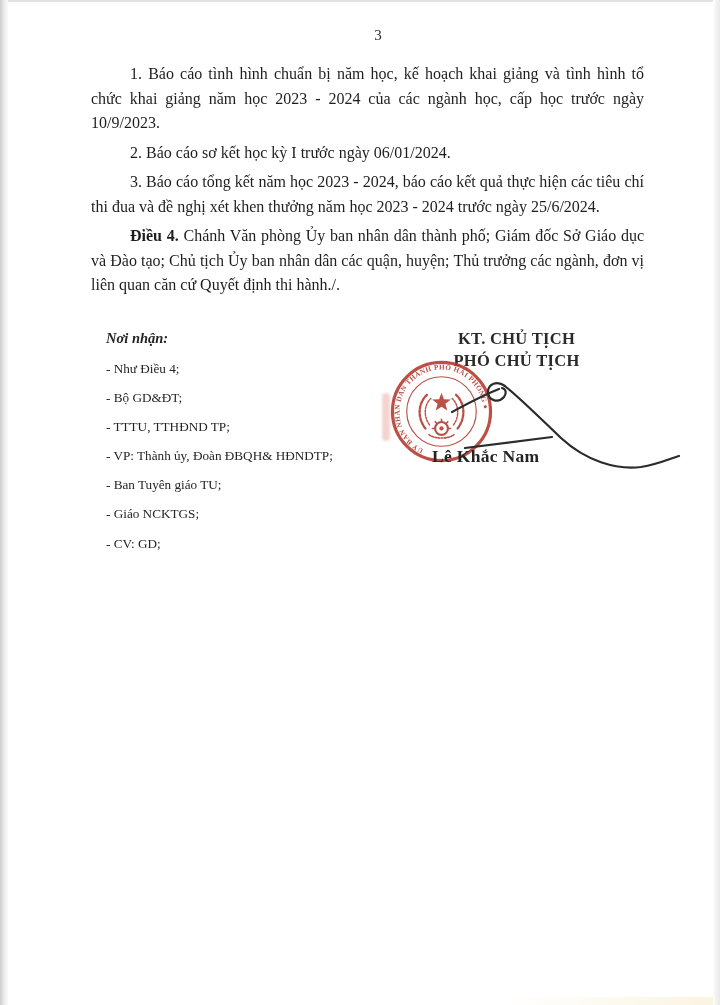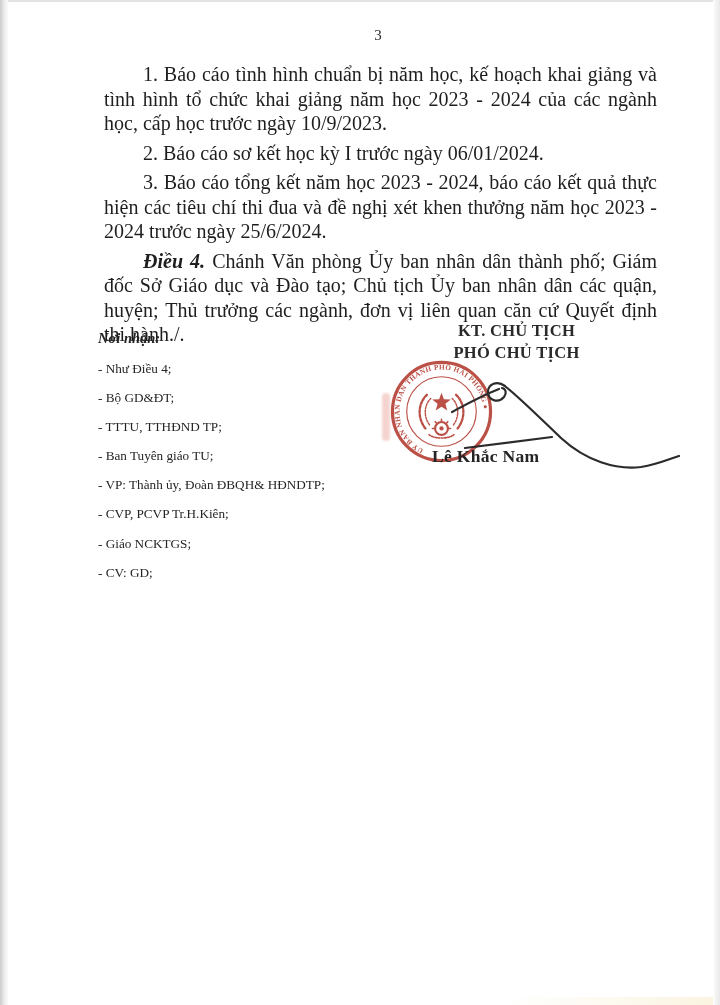--- a/index.html
+++ b/index.html
@@ -13,30 +13,30 @@
     background:linear-gradient(to right,#cccccc,#ececec 55%,#fbfbfb);}
   .edge-top{position:absolute;left:8px;top:0;width:712px;height:2px;background:#e2e2e2;}
   .edge-right{position:absolute;right:0;top:0;width:7px;height:1005px;
     background:linear-gradient(to left,#e9e9e9,#f6f6f6 70%,#ffffff);}
   .corner-tint{position:absolute;right:7px;bottom:0;width:210px;height:8px;
     background:linear-gradient(to right,rgba(255,255,255,0),rgba(246,235,200,.55));}
 
   .page-number{position:absolute;left:368px;top:27px;width:20px;text-align:center;
     font-size:15px;color:#2b2b2b;}
 
-  .doc-body{position:absolute;left:104px;top:62px;width:553px;
-    font-size:20px;line-height:24.5px;text-align:justify;color:#1e1e1e;}
+  .doc-body{position:absolute;left:91px;top:62px;width:553px;
+    font-size:16px;line-height:24.5px;text-align:justify;color:#1e1e1e;}
   .doc-body p{margin:0 0 5px 0;text-indent:39px;}
-  .doc-body p b{font-weight:bold;font-style:italic;}
+  .doc-body p b{font-weight:bold;}
 
-  .recipients{position:absolute;left:98px;top:330px;width:300px;color:#242424;}
+  .recipients{position:absolute;left:106px;top:330px;width:300px;color:#242424;}
   .recipients .label{font-weight:bold;font-style:italic;font-size:14.5px;margin-bottom:4px;}
   .recipients .item{font-size:13.2px;line-height:15.1px;margin-top:14px;}
 
-  .sign-titles{position:absolute;left:424px;top:320px;width:185px;text-align:center;
+  .sign-titles{position:absolute;left:424px;top:328px;width:185px;text-align:center;
     font-weight:bold;font-size:16.5px;line-height:22px;color:#2a2a2a;letter-spacing:.3px;}
 
   .seal-wrap{position:absolute;left:388px;top:358px;width:107px;height:107px;opacity:.88;}
   .signature-wrap{position:absolute;left:430px;top:368px;width:290px;height:112px;}
 
   .signer-name{position:absolute;left:432px;top:446px;width:176px;text-align:left;
     font-weight:bold;font-size:17.5px;color:#242424;letter-spacing:.3px;}
 
   .ink-smudge{position:absolute;left:382px;top:393px;width:8px;height:48px;border-radius:4px;
     background:rgba(233,160,150,.45);filter:blur(1px);}
@@ -57,23 +57,22 @@
   <p><b></b><span>2. Báo cáo sơ kết học kỳ I trước ngày 06/01/2024.</span></p>
   <p><b></b><span>3. Báo cáo tổng kết năm học 2023 - 2024, báo cáo kết quả thực hiện các tiêu chí thi đua và đề nghị xét khen thưởng năm học 2023 - 2024 trước ngày 25/6/2024.</span></p>
   <p><b>Điều 4.</b><span> Chánh Văn phòng Ủy ban nhân dân thành phố; Giám đốc Sở Giáo dục và Đào tạo; Chủ tịch Ủy ban nhân dân các quận, huyện; Thủ trưởng các ngành, đơn vị liên quan căn cứ Quyết định thi hành./.</span></p>
 </div>
 
 <div class="recipients">
   <div class="label">Nơi nhận:</div>
   <div class="item">- Như Điều 4;</div>
   <div class="item">- Bộ GD&amp;ĐT;</div>
   <div class="item">- TTTU, TTHĐND TP;</div>
+  <div class="item">- VP: Thành ủy, Đoàn ĐBQH&amp; HĐNDTP;</div>
   <div class="item">- Ban Tuyên giáo TU;</div>
-  <div class="item">- VP: Thành ủy, Đoàn ĐBQH&amp; HĐNDTP;</div>
-  <div class="item">- CVP, PCVP Tr.H.Kiên;</div>
   <div class="item">- Giáo NCKTGS;</div>
   <div class="item">- CV: GD;</div>
 </div>
 
 <div class="sign-titles">
   <div>KT. CHỦ TỊCH</div>
   <div>PHÓ CHỦ TỊCH</div>
 </div>
 
 <div class="seal-wrap">

